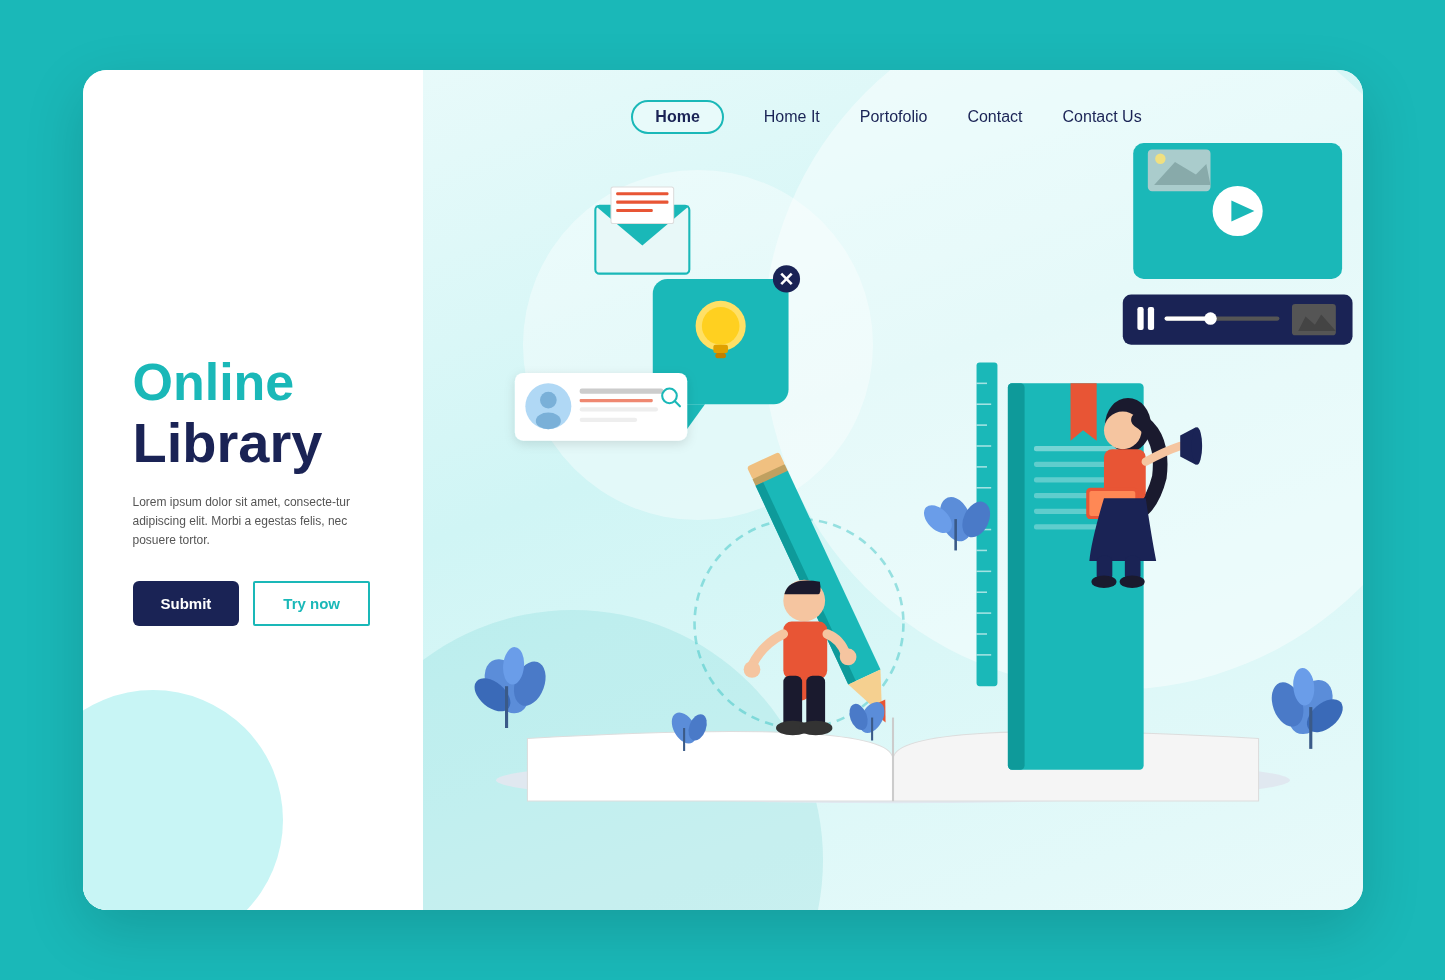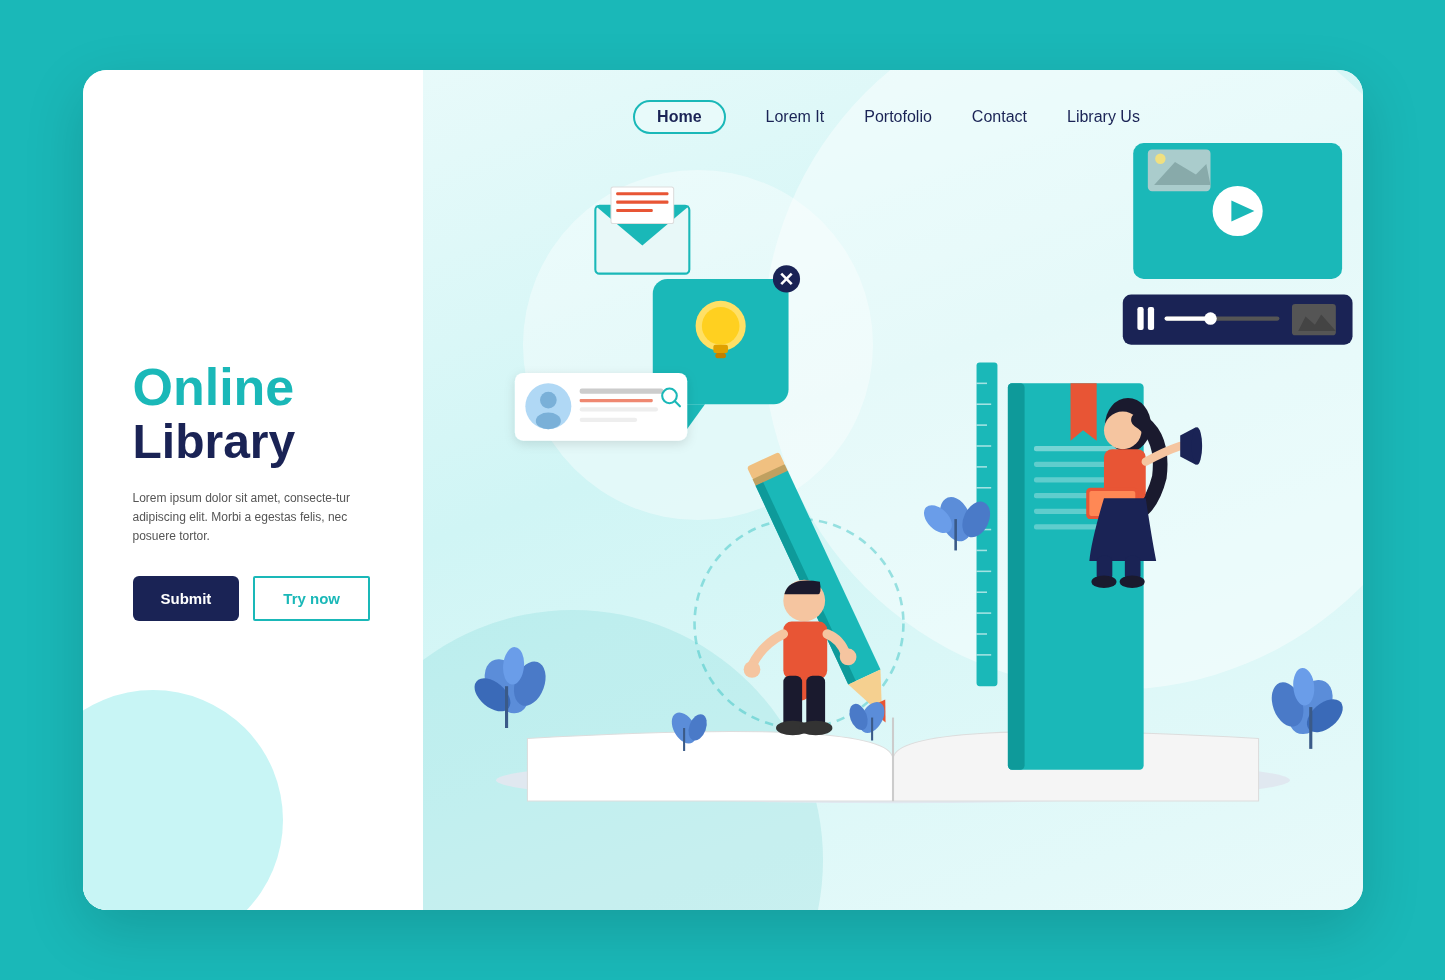--- a/index.html
+++ b/index.html
@@ -52,21 +52,21 @@
       z-index: -1;
     }
 
     .title-online {
       font-size: 52px;
       font-weight: 700;
       color: #1ab8b8;
       line-height: 1.1;
     }
     .title-library {
-      font-size: 48px;
+      font-size: 56px;
       font-weight: 900;
       color: #1a2355;
       line-height: 1.1;
       margin-bottom: 20px;
     }
 
     .description {
       font-size: 12px;
       color: #555;
       line-height: 1.6;
@@ -195,24 +195,24 @@
       <button class="btn-try">Try now</button>
     </div>
   </div>
 
   <div class="right-panel">
     <div class="bg-circle-1"></div>
     <div class="bg-circle-2"></div>
 
     <nav class="navbar">
       <span class="nav-item active">Home</span>
-      <span class="nav-item">Lorem It</span>
+      <span class="nav-item">Home It</span>
       <span class="nav-item">Portofolio</span>
       <span class="nav-item">Contact</span>
-      <span class="nav-item">Library Us</span>
+      <span class="nav-item">Contact Us</span>
     </nav>
 
     <svg class="svg-scene" viewBox="0 0 900 730" xmlns="http://www.w3.org/2000/svg">
 
       <ellipse cx="450" cy="680" rx="380" ry="22" fill="#e0e8f0"></ellipse>
 
       <path d="M100 640 Q450 620 450 660 L450 700 Q450 700 100 700 Z" fill="white" stroke="#ddd" stroke-width="1"></path>
 
       <path d="M800 640 Q450 620 450 660 L450 700 Q450 700 800 700 Z" fill="#f5f5f5" stroke="#ddd" stroke-width="1"></path>
 

